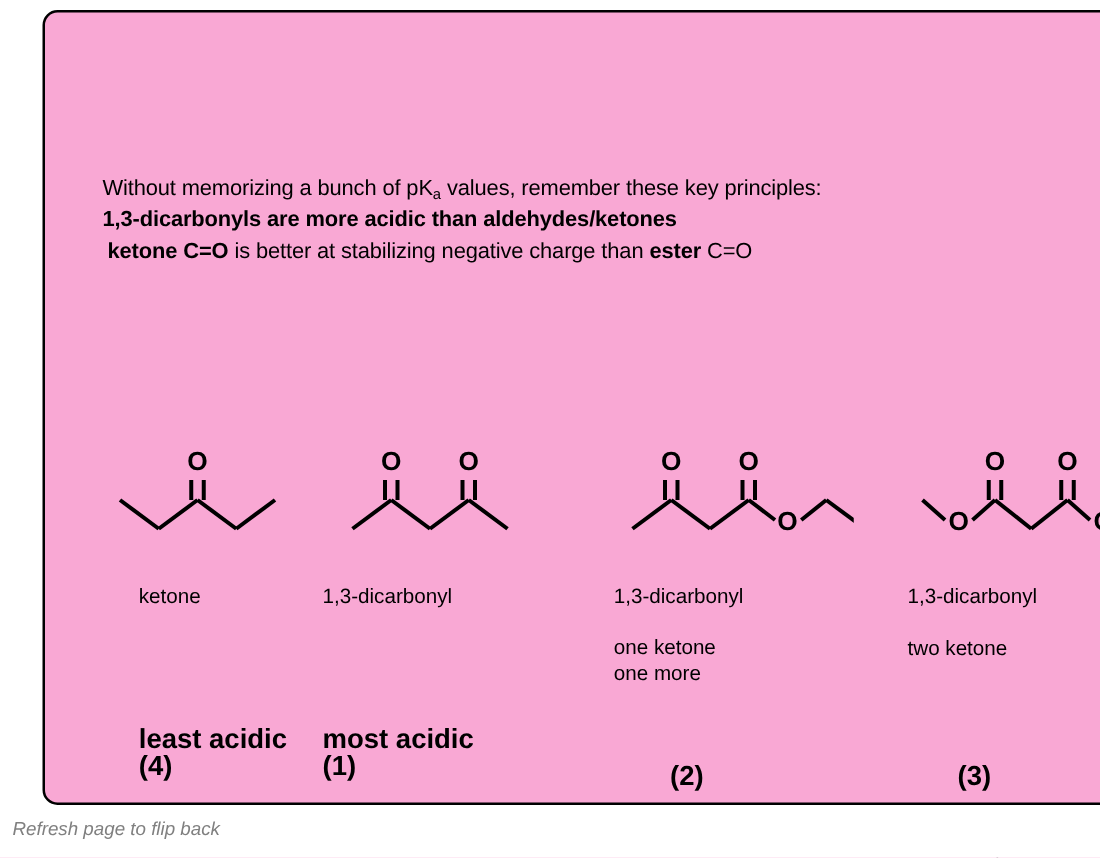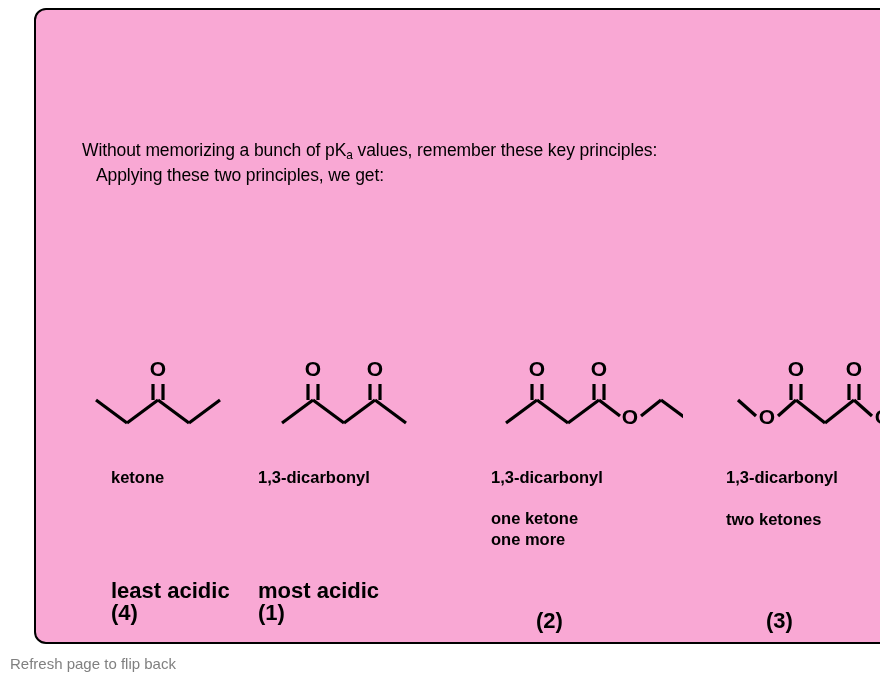--- a/index.html
+++ b/index.html
@@ -68,36 +68,36 @@
     width: 880px;
   }
   .col {
     position: absolute;
     top: 0;
   }
   .lbl {
     font-size: 16.5px;
     line-height: 30px;
     white-space: nowrap;
-    font-weight: bold;
   }
   .lbl.sub-line { line-height: 21px; }
   .rank {
     position: absolute;
     font-size: 22px;
     font-weight: bold;
     line-height: 22px;
     white-space: nowrap;
   }
 
   #footer-left {
     position: absolute;
     left: 10px;
     top: 655px;
     font-size: 15px;
+    font-style: italic;
     color: #808080;
     white-space: nowrap;
   }
   #footer-right {
     position: absolute;
     right: 12px;
     top: 684px;
     font-size: 15px;
     color: #808080;
     white-space: nowrap;
@@ -105,24 +105,25 @@
 </style>
 </head>
 <body>
 
 <div id="card">
 
   <div class="prose">
 
     <div class="line"><span>Without memorizing a bunch of pK</span><sub>a</sub><span> values, remember these key principles:</span></div>
 
-
-
-
-    <div class="line indent2">Applying these two principles, we get:</div>
+    <div class="line bold">1,3-dicarbonyls are more acidic than aldehydes/ketones</div>
+
+
+    <div class="line indent1"><span class="b">ketone C=O</span><span> is better at stabilizing negative charge than </span><span class="b">ester</span><span> C=O</span></div>
+
   </div>
 
   <div id="structures">
       <div class="struct" style="left: 36px;"><svg width="175" height="125" viewBox="0 0 175 125">
           <line x1="24" y1="72" x2="55" y2="95" stroke="#000" stroke-width="3.2" stroke-linecap="butt"></line>
           <line x1="55" y1="95" x2="86" y2="72" stroke="#000" stroke-width="3.2" stroke-linecap="butt"></line>
           <line x1="86" y1="72" x2="117" y2="95" stroke="#000" stroke-width="3.2" stroke-linecap="butt"></line>
           <line x1="117" y1="95" x2="148" y2="72" stroke="#000" stroke-width="3.2" stroke-linecap="butt"></line>
           <line x1="81" y1="72" x2="81" y2="56" stroke="#000" stroke-width="3.2" stroke-linecap="butt"></line>
           <line x1="91" y1="72" x2="91" y2="56" stroke="#000" stroke-width="3.2" stroke-linecap="butt"></line>
@@ -185,21 +186,21 @@
       <div class="rank" style="left: 222px; top: 118px;">most acidic</div>
       <div class="rank" style="left: 222px; top: 140px;">(1)</div>
       <div class="col" style="left: 455px;">
         <div class="lbl">1,3-dicarbonyl</div>
         <div class="lbl sub-line" style="margin-top: 16px;">one ketone</div>
         <div class="lbl sub-line">one more</div>
       </div>
       <div class="rank" style="left: 500px; top: 148px;">(2)</div>
       <div class="col" style="left: 690px;">
         <div class="lbl">1,3-dicarbonyl</div>
-        <div class="lbl" style="margin-top: 12px;">two ketones</div>
+        <div class="lbl" style="margin-top: 12px;">two ketone</div>
       </div>
       <div class="rank" style="left: 730px; top: 148px;">(3)</div>
     </div>
 
 </div>
 
 <div id="footer-left">Refresh page to flip back</div>
 <div id="footer-right">MOC Quiz ID: 2303</div>
 
 </body></html>

